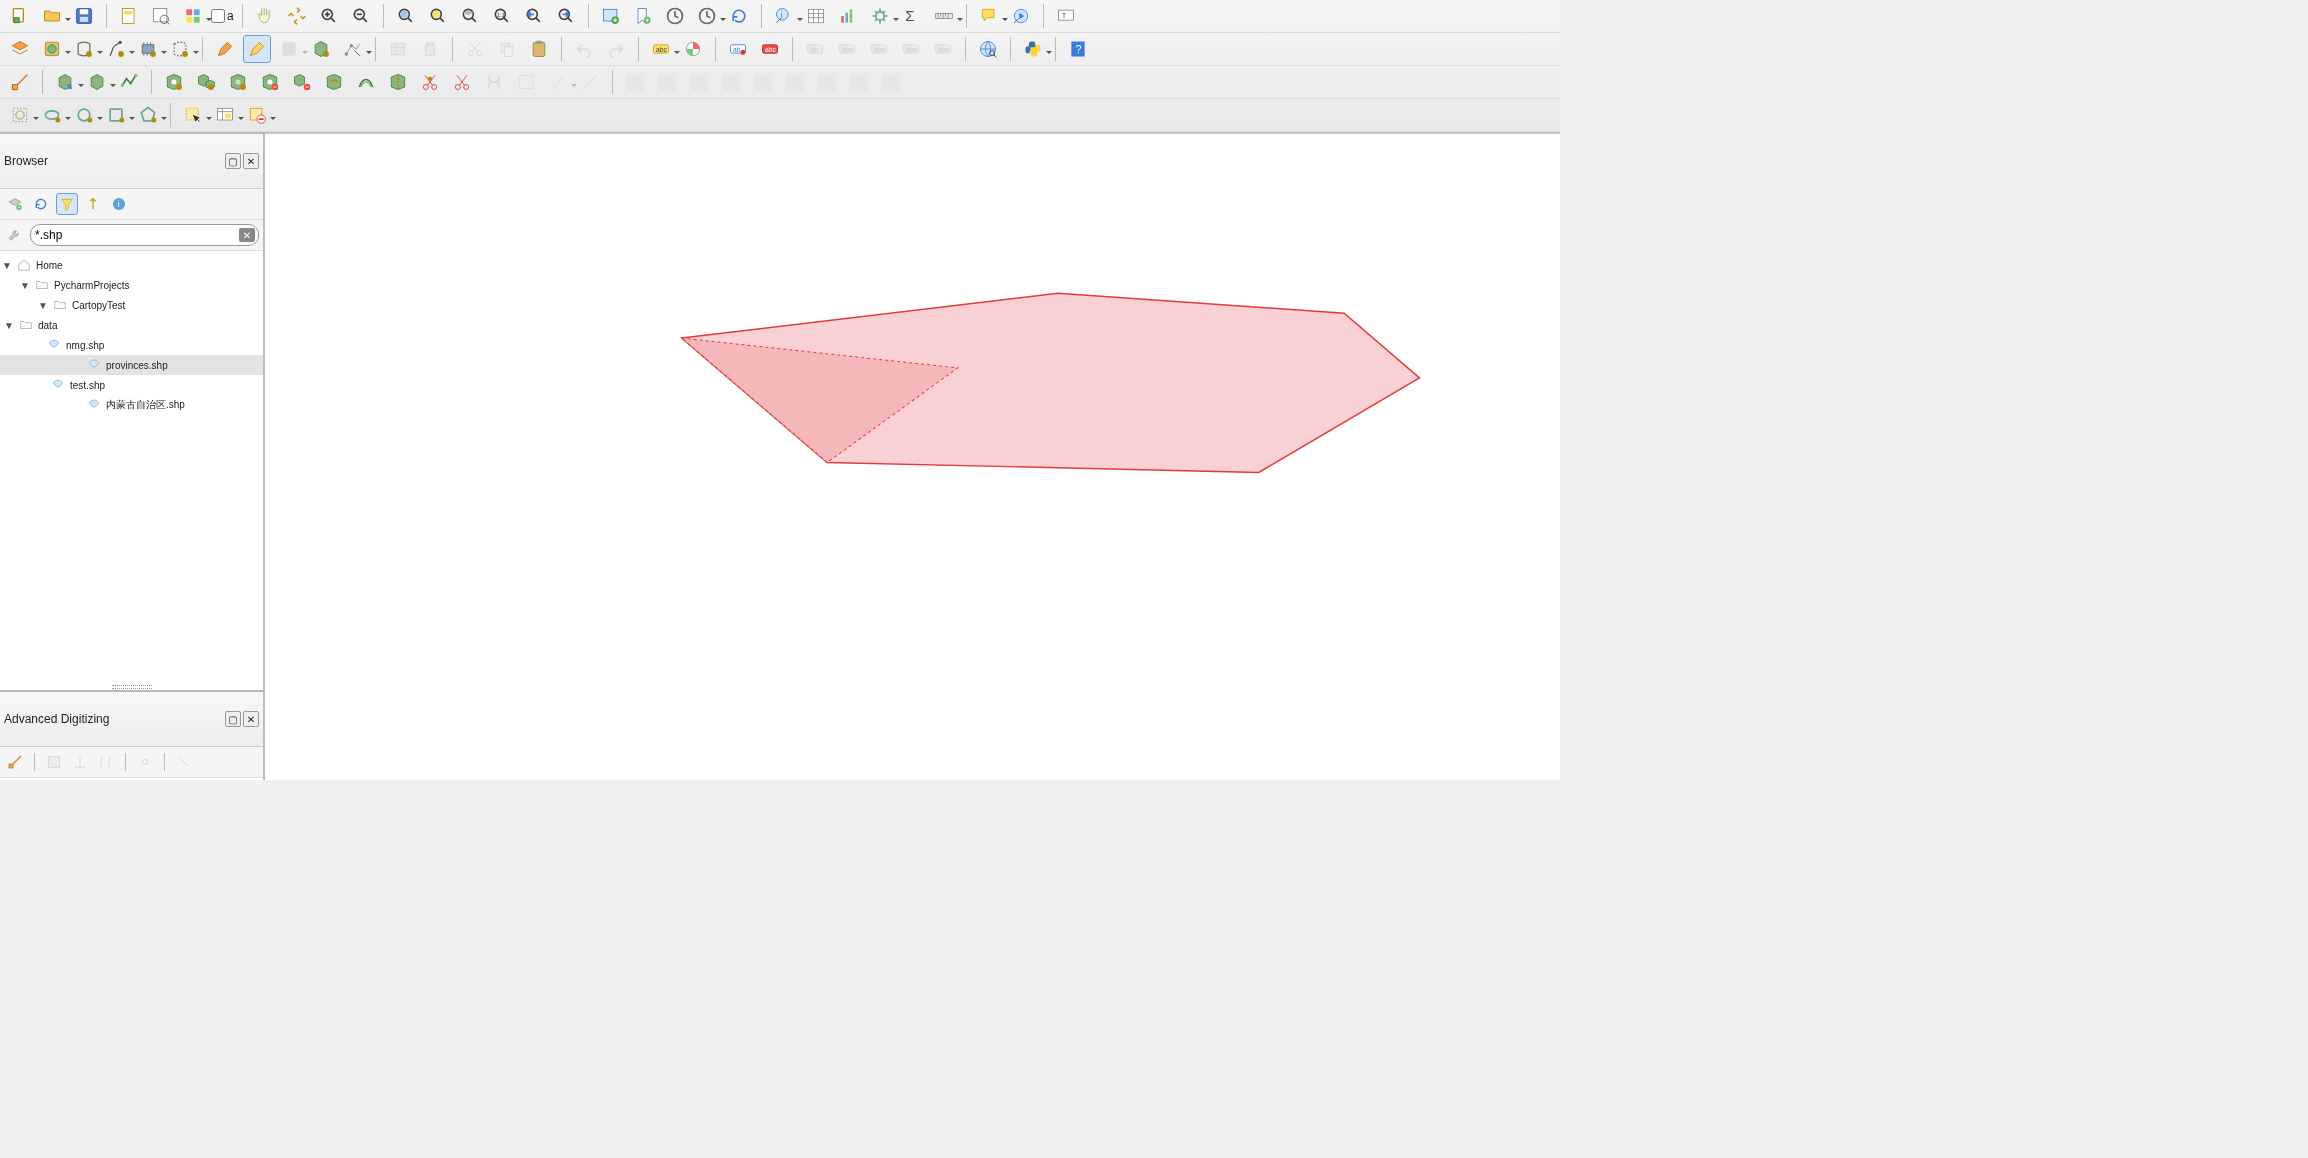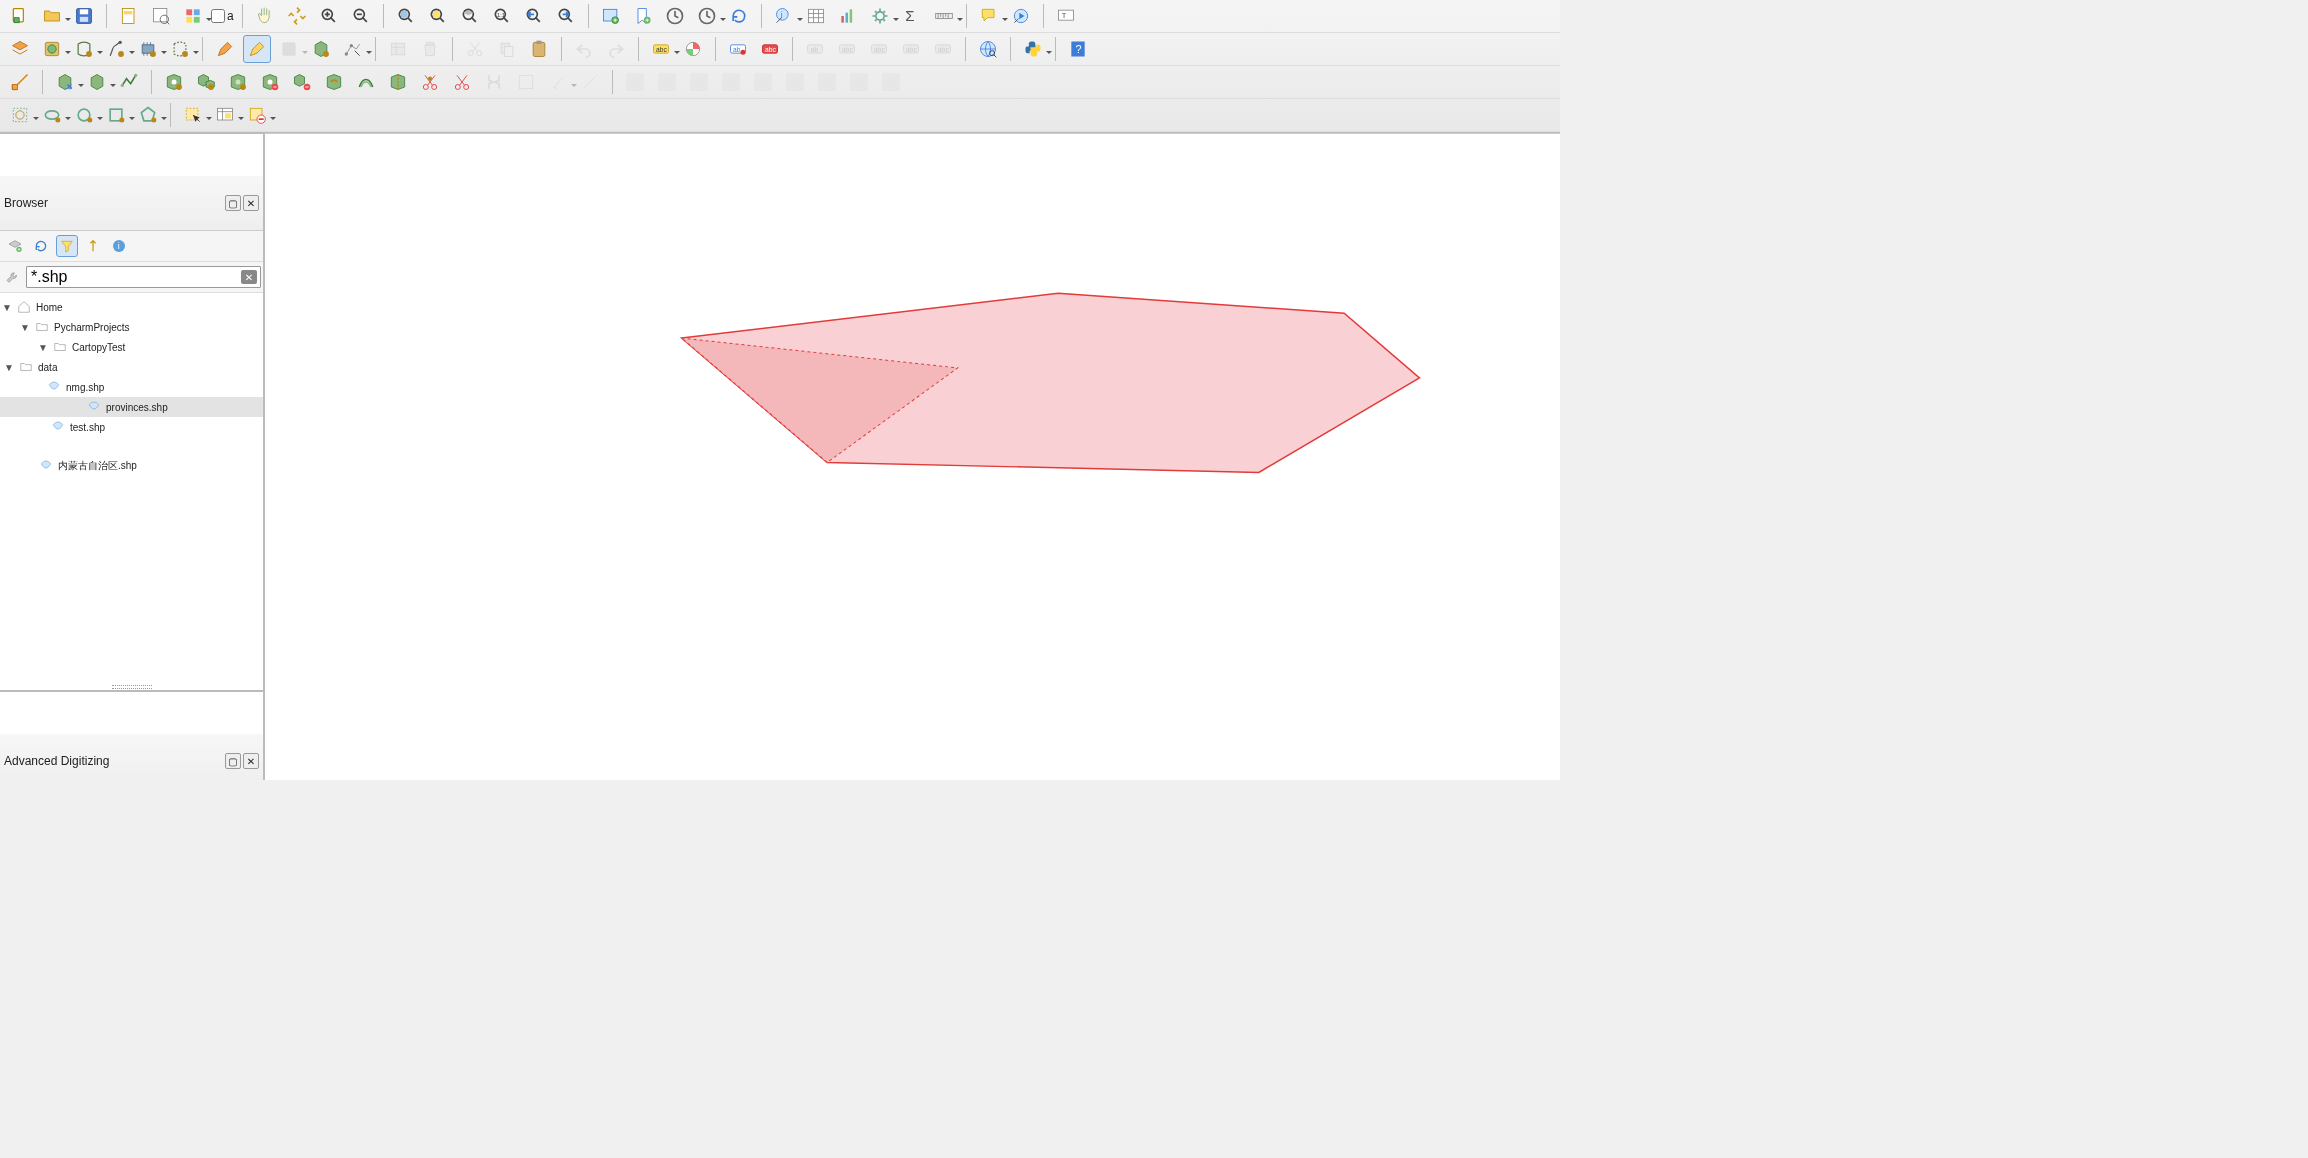--- a/index.html
+++ b/index.html
@@ -63,21 +63,20 @@
   border-left:none;
   background:#fff;
   display:flex; flex-direction:column;
 }
 .panel-header {
   display:flex; align-items:center;
   background:linear-gradient(#f7f7f7,#eee);
   font-size:12px;
   padding:19px 4px;
   border-bottom:1px solid #ccc;
-  margin-top:42px;
 }
 .panel-header .title { flex:1; }
 .panel-header .hbtn {
   width:16px;height:16px;border:1px solid #999;border-radius:2px;
   display:inline-flex;align-items:center;justify-content:center;
   margin-left:2px;font-size:10px;cursor:pointer;background:#eee;
 }
 .panel-toolbar {
   display:flex;align-items:center;gap:4px;padding:4px;
   border-bottom:1px solid #ddd;background:#f5f5f5;
@@ -86,21 +85,21 @@
   width:22px;height:22px;border:1px solid transparent;border-radius:3px;
   display:inline-flex;align-items:center;justify-content:center;cursor:pointer;
 }
 .small-btn.active{background:#d6e6f7;border-color:#6aa0d8;}
 .search-row {
   display:flex;align-items:center;gap:4px;padding:4px;
   border-bottom:1px solid #ddd;background:#f5f5f5;
 }
 .search-row input {
   flex:1;height:22px;border:1px solid #999;padding:2px 22px 2px 4px;
-  font-size:16px;border-radius:1px;
+  font-size:12px;border-radius:10px;
 }
 .search-wrap{position:relative;flex:1;display:flex;}
 .clear-x{
   position:absolute;right:4px;top:50%;transform:translateY(-50%);
   width:16px;height:14px;border-radius:2px;background:#888;color:#fff;
   display:flex;align-items:center;justify-content:center;font-size:10px;cursor:pointer;
 }
 
 
 .tree {
@@ -849,21 +848,21 @@
           <span>provinces.shp</span>
         </div>
         <div class="tree-row" style="padding-left:50px;">
           <span class="node-icon">
               <svg width="14" height="14" viewBox="0 0 24 24">
                 <path d="M4 8c5-6 11-6 16 0-5 10-11 10-16 0z" fill="#cfe6ff" stroke="#6699cc"></path>
               </svg>
             </span>
           <span>test.shp</span>
         </div>
-        <div class="tree-row" style="padding-left:38px;margin-top:19px;">
+        <div class="tree-row" style="padding-left:86px;">
           <span class="node-icon">
               <svg width="14" height="14" viewBox="0 0 24 24">
                 <path d="M4 8c5-6 11-6 16 0-5 10-11 10-16 0z" fill="#cfe6ff" stroke="#6699cc"></path>
               </svg>
             </span>
           <span>内蒙古自治区.shp</span>
         </div>
       </div>
       <div class="grip"></div>
     </div>

